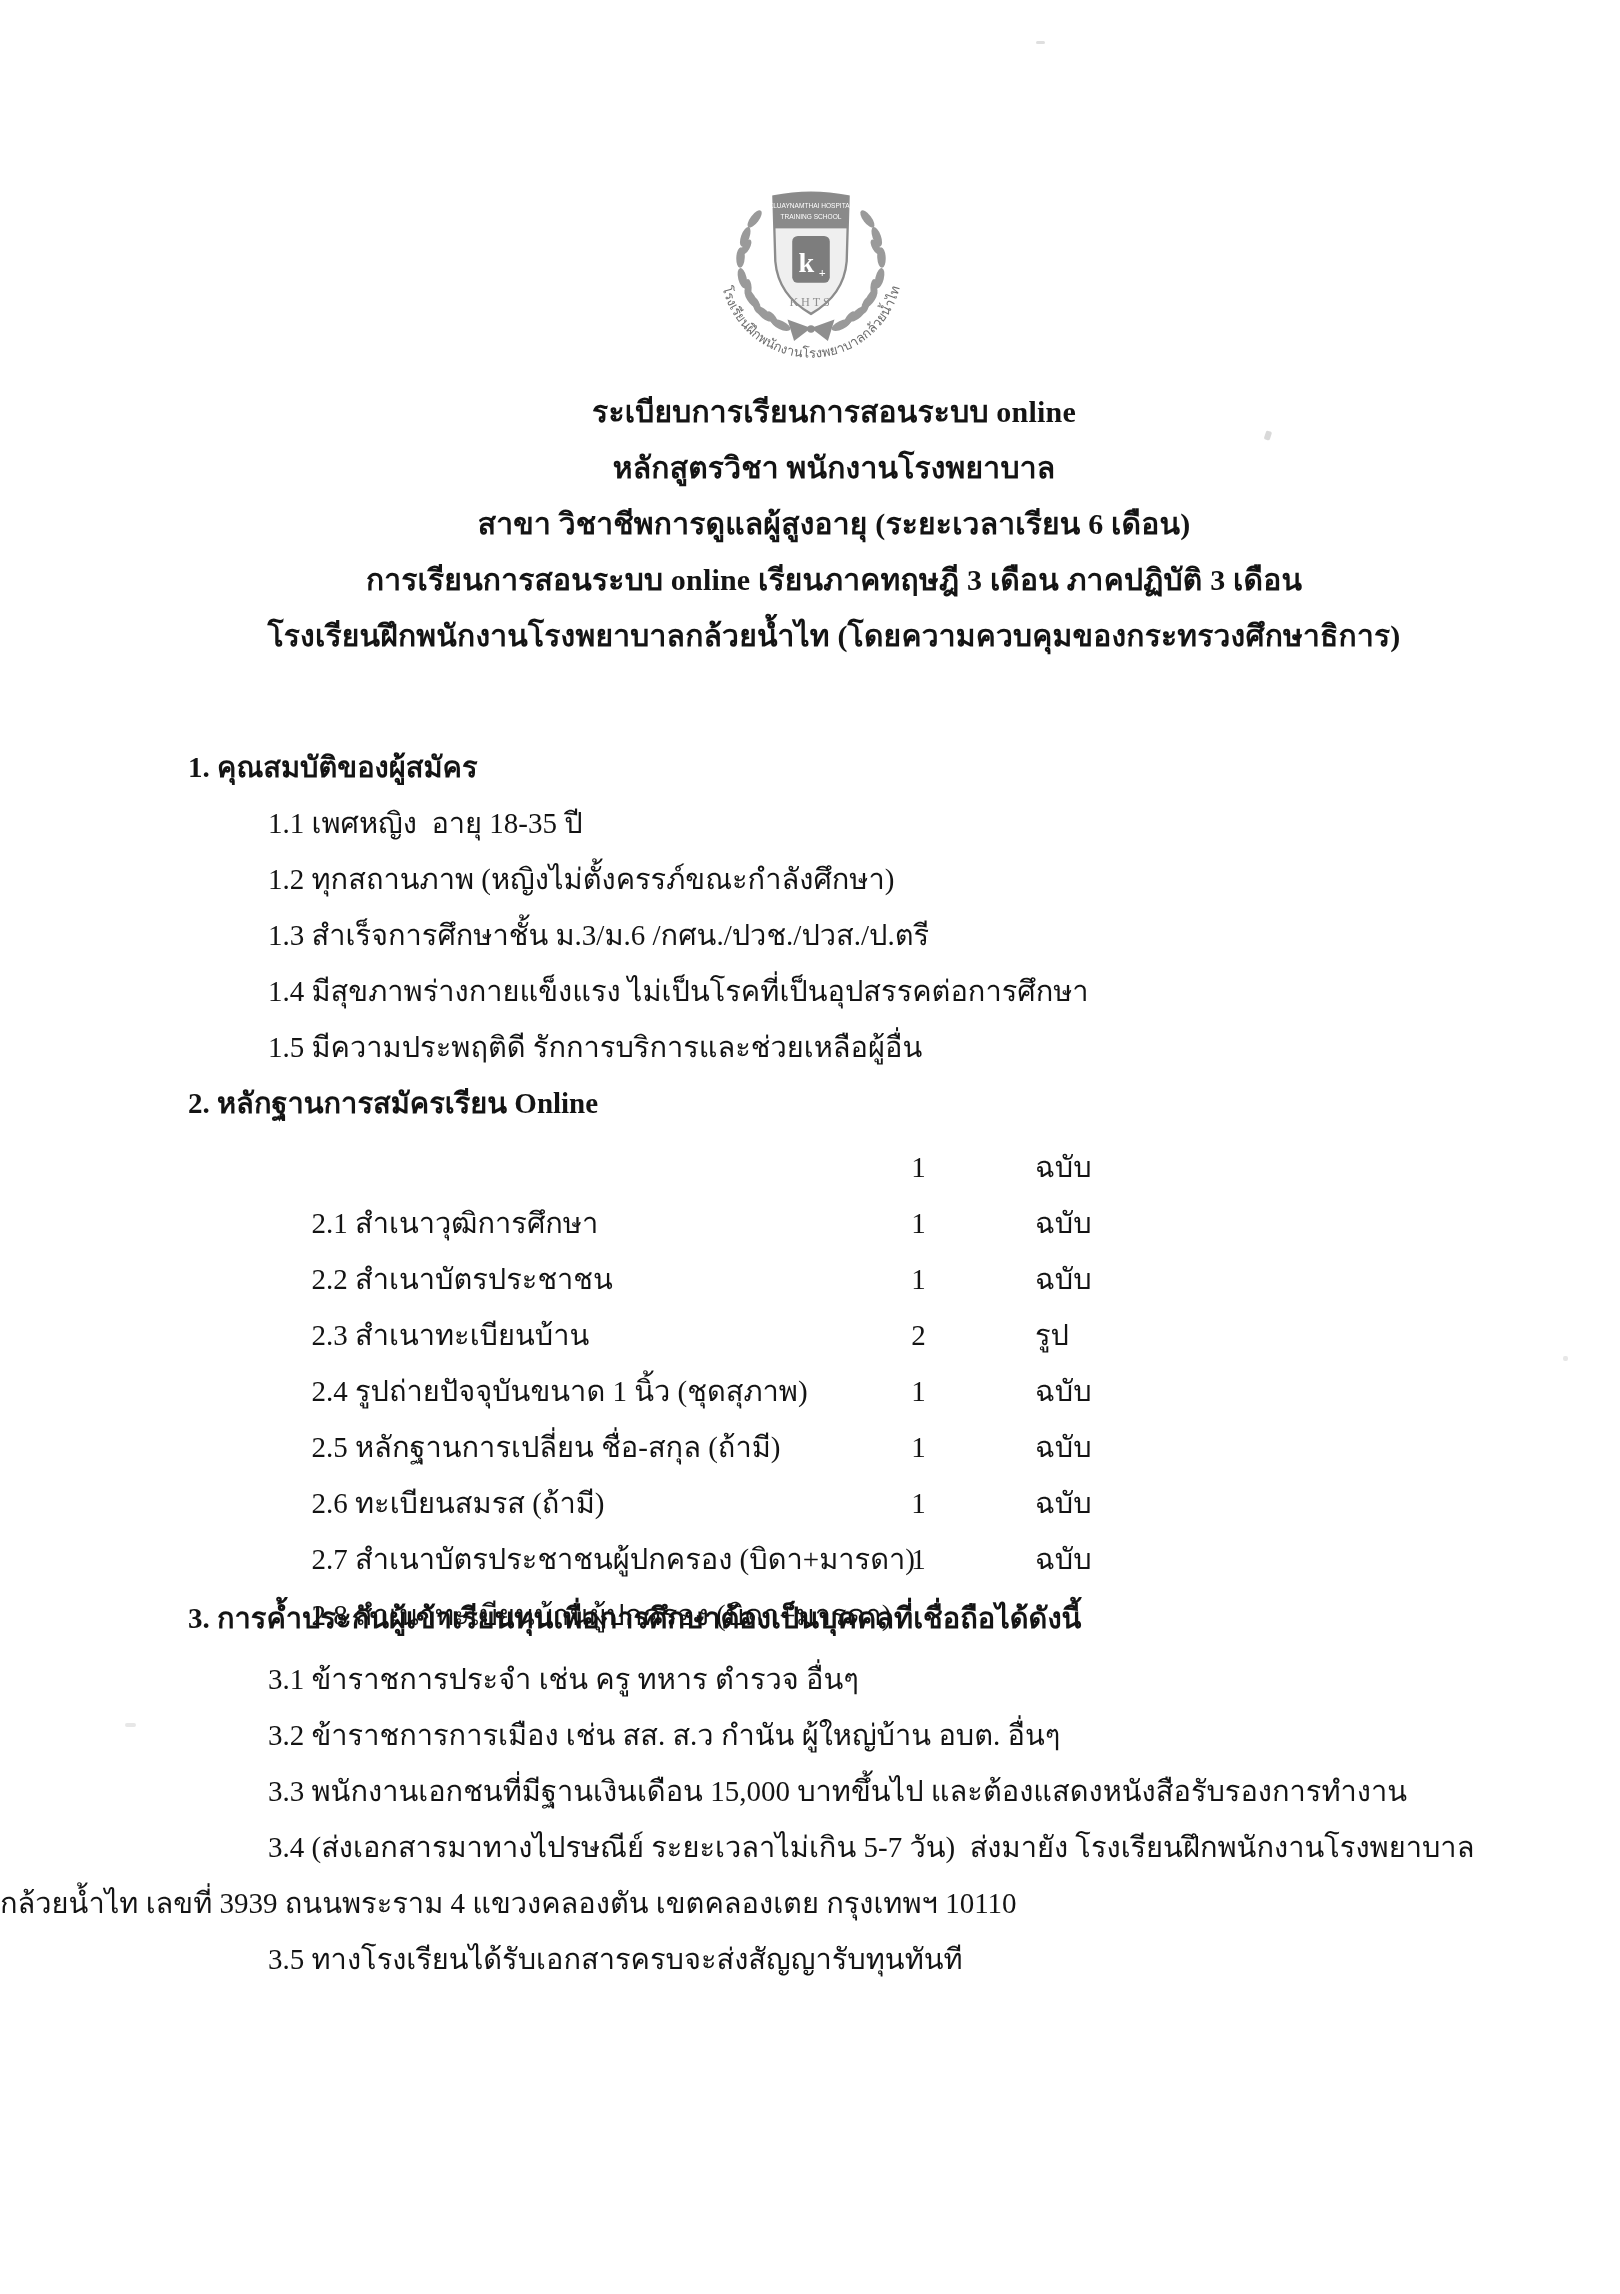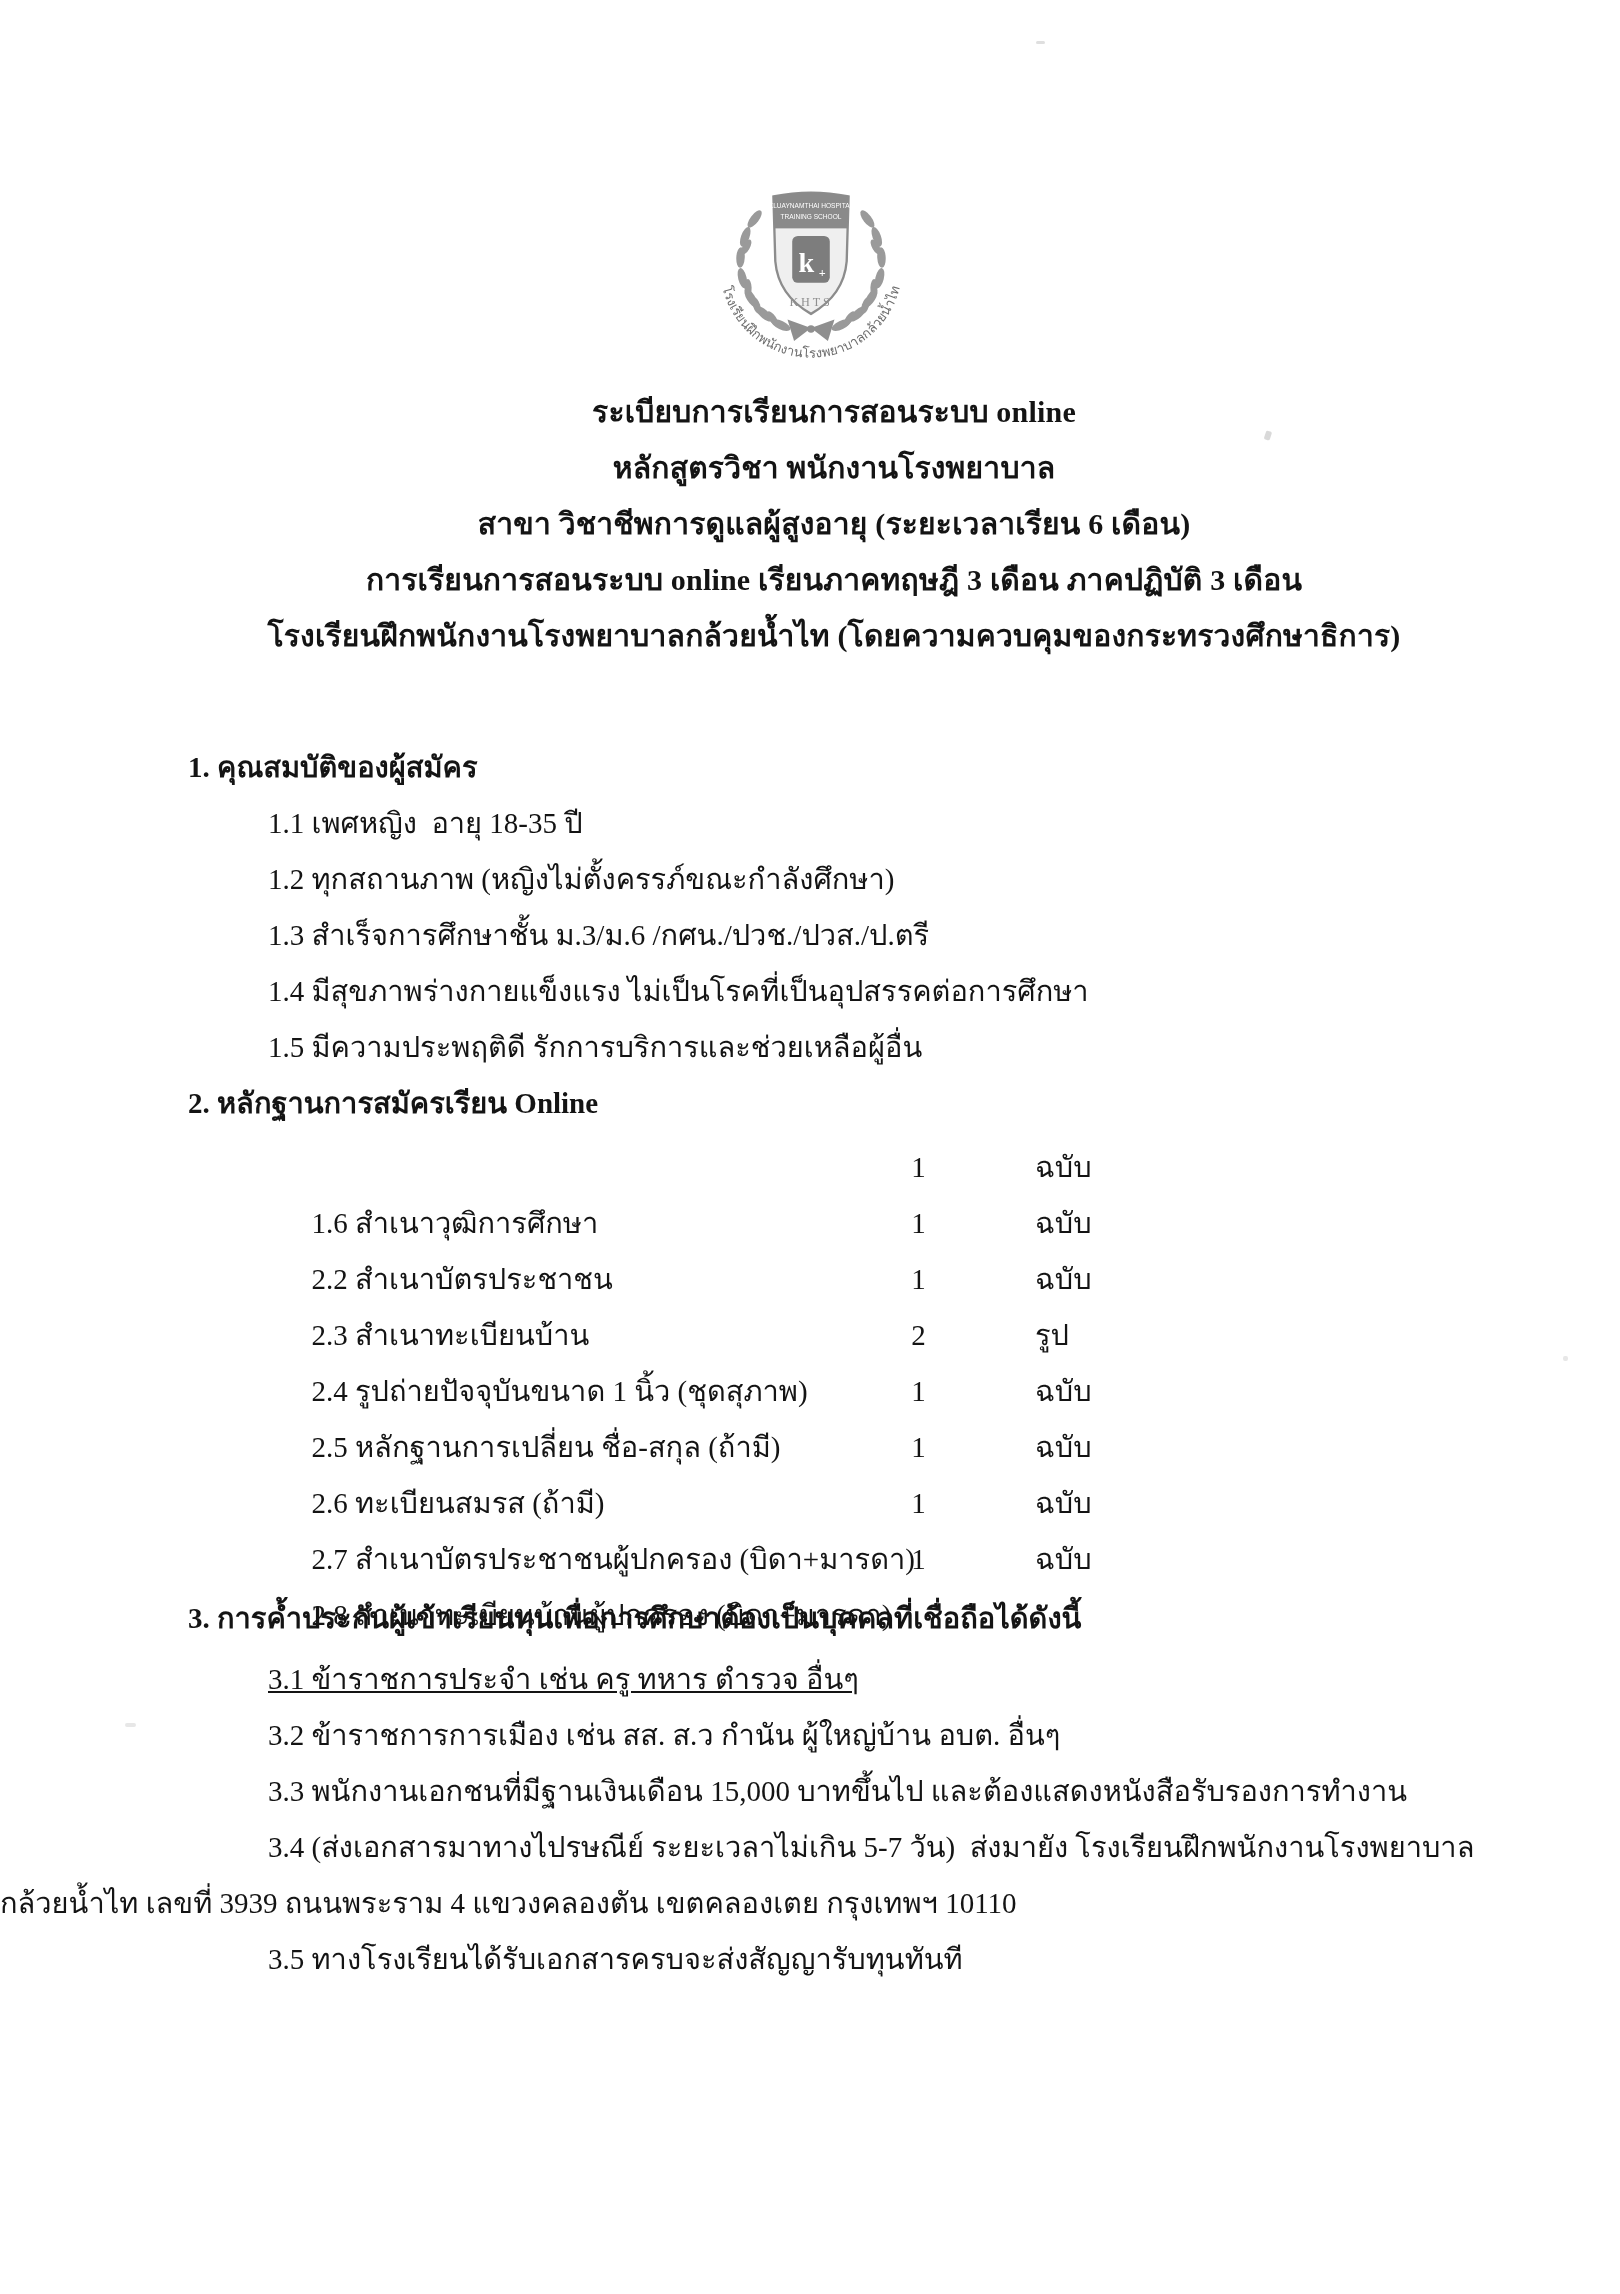--- a/index.html
+++ b/index.html
@@ -81,21 +81,21 @@
     width: 47px;
     text-align: center;
   }
   .unit {
     position: absolute;
     left: 1035px;
     top: 0;
   }
   .gap8  { margin-top: 7.5px; }
   .gap4  { margin-top: 3.8px; }
-  .gap5  { margin-top: 4.7px; text-decoration: underline; }
+  .gap5  { margin-top: 4.7px; }
 
   
   .speck {
     position: absolute;
     background: #b9b9b9;
     border-radius: 1.9px;
   }
   .speck-1 { top: 431px; left: 1265px; width: 5.6px;  height: 8.5px; transform: rotate(18deg); opacity: .55; }
   .speck-2 { top: 1723px; left: 125px; width: 11.3px; height: 3.8px; opacity: .35; }
   .speck-3 { top: 1356px; left: 1563px; width: 4.7px; height: 4.7px; opacity: .35; }
@@ -184,21 +184,21 @@
 
     <div class="sec-heading">1. คุณสมบัติของผู้สมัคร</div>
     <div class="item"><span>1.1 เพศหญิง  อายุ 18-35 ปี</span></div>
     <div class="item"><span>1.2 ทุกสถานภาพ (หญิงไม่ตั้งครรภ์ขณะกำลังศึกษา)</span></div>
     <div class="item"><span>1.3 สำเร็จการศึกษาชั้น ม.3/ม.6 /กศน./ปวช./ปวส./ป.ตรี</span></div>
     <div class="item"><span>1.4 มีสุขภาพร่างกายแข็งแรง ไม่เป็นโรคที่เป็นอุปสรรคต่อการศึกษา</span></div>
     <div class="item"><span>1.5 มีความประพฤติดี รักการบริการและช่วยเหลือผู้อื่น</span></div>
 
     <div class="sec-heading">2. หลักฐานการสมัครเรียน Online</div>
     <div class="item gap8">
-      <span>1.6 สำเนาวุฒิการศึกษา</span>
+      <span>2.1 สำเนาวุฒิการศึกษา</span>
       <span class="qty">1</span>
       <span class="unit">ฉบับ</span>
     </div>
     <div class="item">
       <span>2.2 สำเนาบัตรประชาชน</span>
       <span class="qty">1</span>
       <span class="unit">ฉบับ</span>
     </div>
     <div class="item">
       <span>2.3 สำเนาทะเบียนบ้าน</span>

